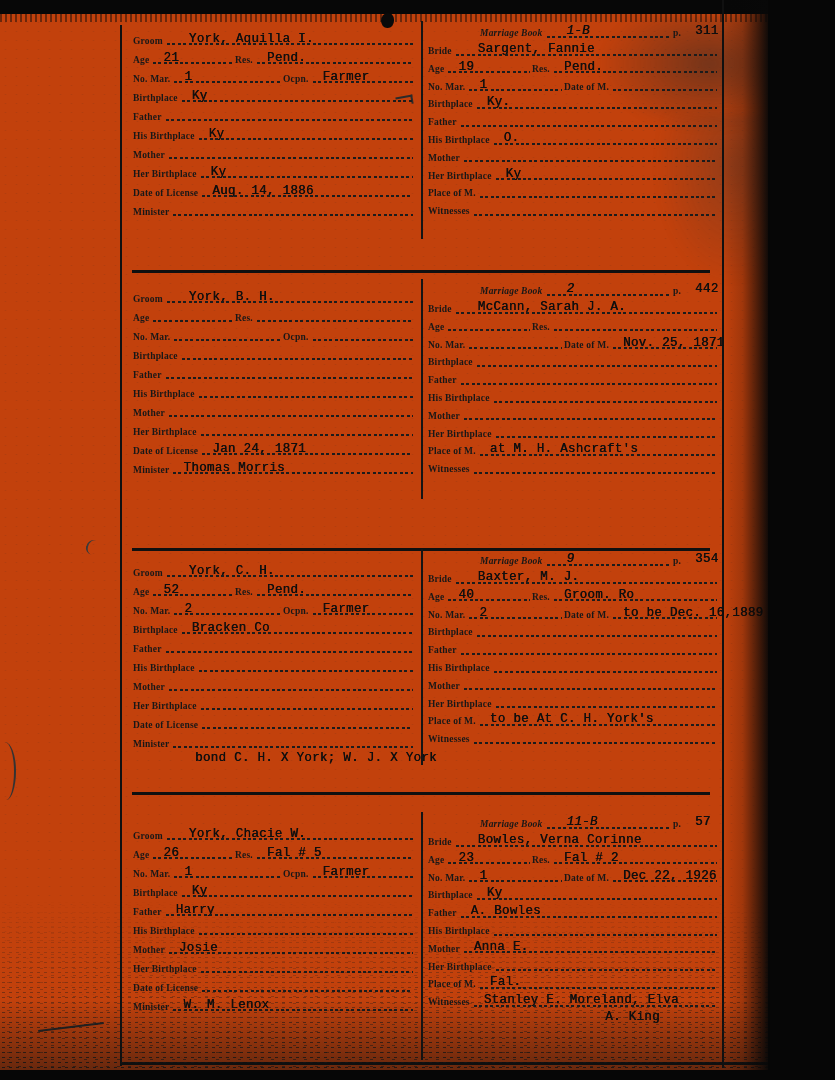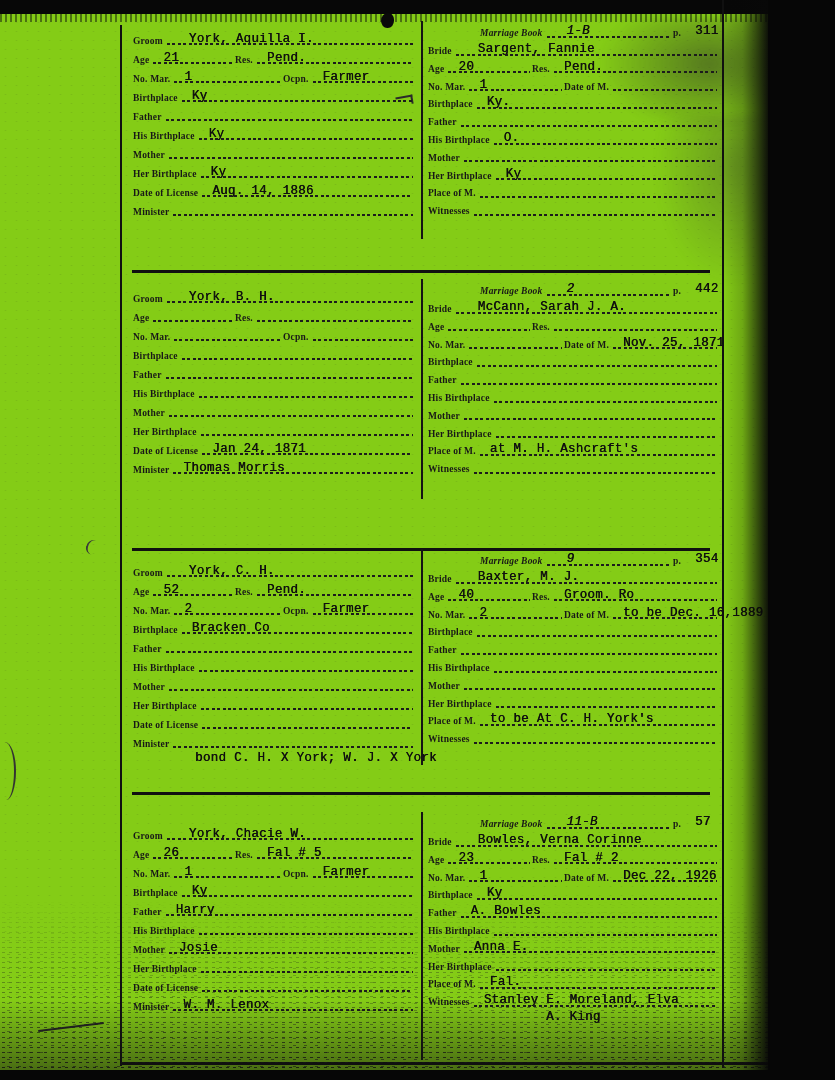--- a/index.html
+++ b/index.html
@@ -1,19 +1,20 @@
 <!DOCTYPE html>
 <html><head>
 <meta charset="utf-8">
 <style>
   html,body{margin:0;padding:0;background:#000;}
   .scan{
     position:relative; width:835px; height:1080px; overflow:hidden;
-    background:#84cc16;
+    background:#c2410c;
     font-family:"Liberation Serif", serif;
+    text-align:center;
   }
   .art{position:absolute;}
   
   .top-band{left:0;top:0;width:835px;height:14px;background:#070707;}
   .top-noise{left:0;top:13px;width:835px;height:9px;opacity:.55;
     background:repeating-linear-gradient(90deg, rgba(10,10,10,.85) 0 2px, rgba(10,10,10,0) 2px 5px);
     filter:blur(.4px);}
   .right-band{left:768px;top:0;width:67px;height:1080px;background:#060606;}
   .right-fade{left:724px;top:0;width:46px;height:1080px;
     background:linear-gradient(90deg, rgba(8,8,8,0) 0%, rgba(8,8,8,.18) 40%, rgba(8,8,8,.8) 85%, #080808 100%);}
@@ -215,21 +216,21 @@
             <span class="lbl">Bride</span>
             <span class="lead">
               <span class="typed">Sargent, Fannie</span>
             </span>
           </span>
         </div>
         <div class="row row-age">
           <span class="seg seg-age">
             <span class="lbl">Age</span>
             <span class="lead">
-              <span class="typed">20</span>
+              <span class="typed">19</span>
             </span>
           </span>
           <span class="seg seg-res seg-fill">
             <span class="lbl">Res.</span>
             <span class="lead">
               <span class="typed">Pend.</span>
             </span>
           </span>
         </div>
         <div class="row row-no-mar">

